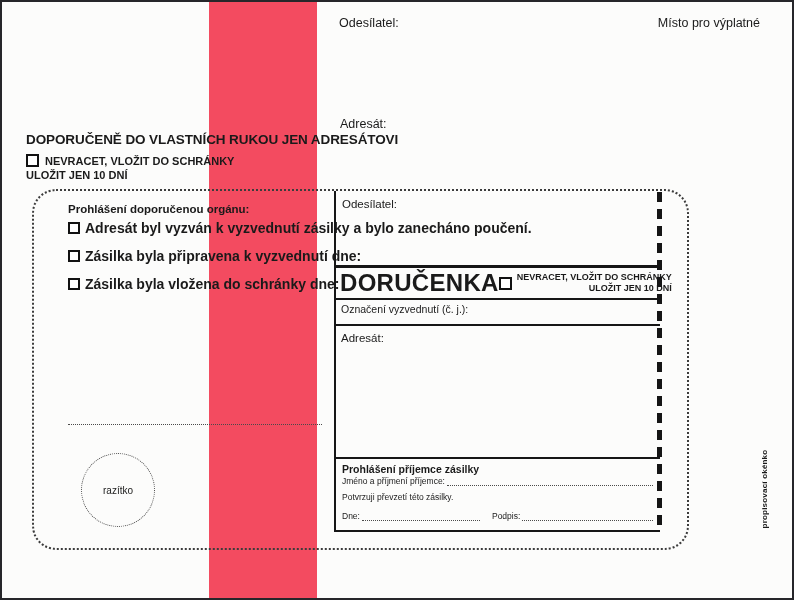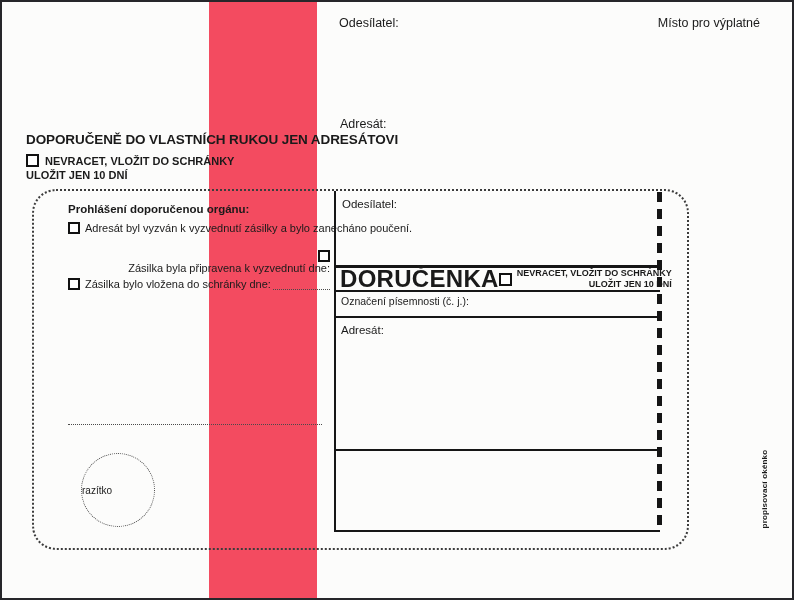--- a/index.html
+++ b/index.html
@@ -20,38 +20,38 @@
   .cb-13 { width:13px; height:13px; }
   .cb-12 { width:12px; height:12px; flex:0 0 auto; }
 
   .dotted-rect {
     left:30px; top:187px; width:657px; height:361px;
     border:2px dotted #3c3c3c; border-radius:24px;
   }
 
   .sec-head { font-size:11.5px; font-weight:bold; white-space:nowrap; }
   .chk-row { display:flex; align-items:flex-end; width:262px; }
-  .chk-row .lbl { font-size:11px; margin-left:5px; white-space:nowrap; line-height:12px; }
+  .chk-row .lbl { font-size:14px; margin-left:5px; white-space:nowrap; line-height:12px;font-weight:bold; }
   .leader { flex:1 1 auto; border-bottom:1.4px dotted #4a4a4a; height:9px; margin-left:2px; }
 
   .cap { font-size:8.5px; text-align:center; margin-top:1px; }
   .dotline { height:8px; border-bottom:1.4px dotted #4a4a4a; }
   .circle {
     left:79px; top:451px; width:74px; height:74px;
     border:1.6px dotted #4a4a4a; border-radius:50%;
-    display:flex; align-items:center; justify-content:flex-start; font-size:10px;
+    display:flex; align-items:center; justify-content:center; font-size:10px;
   }
 
   .card {
     left:332px; top:189px; width:326px; height:341px;
     border-left:2.5px solid #161616; border-bottom:2.5px solid #161616;
   }
   .card .sec-odes { height:74px; padding:7px 6px 0; font-size:11.5px; }
   .card .hdr {
-    height:27px; border-top:3px solid #161616; border-bottom:2.5px solid #161616;
+    height:35px; border-top:3px solid #161616; border-bottom:2.5px solid #161616;
     display:flex; align-items:center; justify-content:space-between; padding:0 3px 0 4px;
   }
   .card .title { font-size:24px; font-weight:bold; letter-spacing:0.3px; line-height:1; white-space:nowrap; }
   .hdr-right { display:flex; align-items:center; }
   .hdr-right .cb-13 { border-width:2.5px; margin-right:5px; }
   .hdr-note { text-align:right; font-size:9px; font-weight:bold; line-height:1.18; white-space:nowrap; }
   .card .sec-oznac { height:26px; border-bottom:2.5px solid #161616; padding:3px 5px; font-size:10.5px; }
   .card .sec-adr { height:133px; border-bottom:2.5px solid #161616; padding:6px 5px; font-size:11.5px; }
   .card .sec-prij { padding:4px 7px 0 6px; }
   .prij-head { font-size:10.5px; font-weight:bold; }
@@ -89,28 +89,28 @@
   </div>
 
   <div class="abs dotted-rect"></div>
 
   <div class="abs z sec-head" style="left:66px; top:201px;">Prohlášení doporučenou orgánu:</div>
 
   <div class="abs z chk-row" style="left:66px; top:220px;">
     <span class="cb cb-12"></span>
     <span class="lbl">Adresát byl vyzván k vyzvednutí zásilky a bylo zanecháno poučení.</span>
   </div>
-  <div class="abs z chk-row" style="left:66px; top:248px;flex-direction:column;">
+  <div class="abs z chk-row" style="left:66px; top:248px;">
     <span class="cb cb-12"></span>
     <span class="lbl">Zásilka byla připravena k vyzvednutí dne:</span>
     <span class="leader"></span>
   </div>
   <div class="abs z chk-row" style="left:66px; top:276px;">
     <span class="cb cb-12"></span>
-    <span class="lbl">Zásilka bylo vložena do schránky dne:</span>
+    <span class="lbl">Zásilka byla vložena do schránky dne:</span>
     <span class="leader"></span>
   </div>
 
   <div class="abs z" style="left:66px; top:415px; width:254px;">
     <div class="dotline"></div>
   </div>
 
   <div class="abs z circle">
     <span>razítko</span>
   </div>
@@ -124,24 +124,38 @@
       <span class="title">DORUČENKA</span>
       <span class="hdr-right">
         <span class="cb cb-13"></span>
         <span class="hdr-note">
           <span style="display:block;">NEVRACET, VLOŽIT DO SCHRÁNKY</span>
           <span style="display:block;">ULOŽIT JEN 10 DNÍ</span>
         </span>
       </span>
     </div>
     <div class="sec-oznac">
-      <span>Označení písemnosti (č. j.):</span>
+      <span>Označení vyzvednutí (č. j.):</span>
     </div>
     <div class="sec-adr">
       <span>Adresát:</span>
+    </div>
+    <div class="sec-prij">
+      <div class="prij-head">Prohlášení příjemce zásilky</div>
+      <div class="frow" style="margin-top:1px;">
+        <span class="small-lbl">Jméno a příjmení příjemce:</span>
+        <span class="leader"></span>
+      </div>
+      <div class="small-lbl" style="margin-top:6px;">Potvrzuji převzetí této zásilky.</div>
+      <div class="frow" style="margin-top:9px;">
+        <span class="small-lbl">Dne:</span>
+        <span class="leader" style="flex:0 0 118px;"></span>
+        <span class="small-lbl" style="margin-left:12px;">Podpis:</span>
+        <span class="leader"></span>
+      </div>
     </div>
   </div>
 
   <div class="abs z dash-edge"></div>
 
   <div class="abs z side-note">propisovací okénko</div>
 
 </div>
 
 </body></html>

